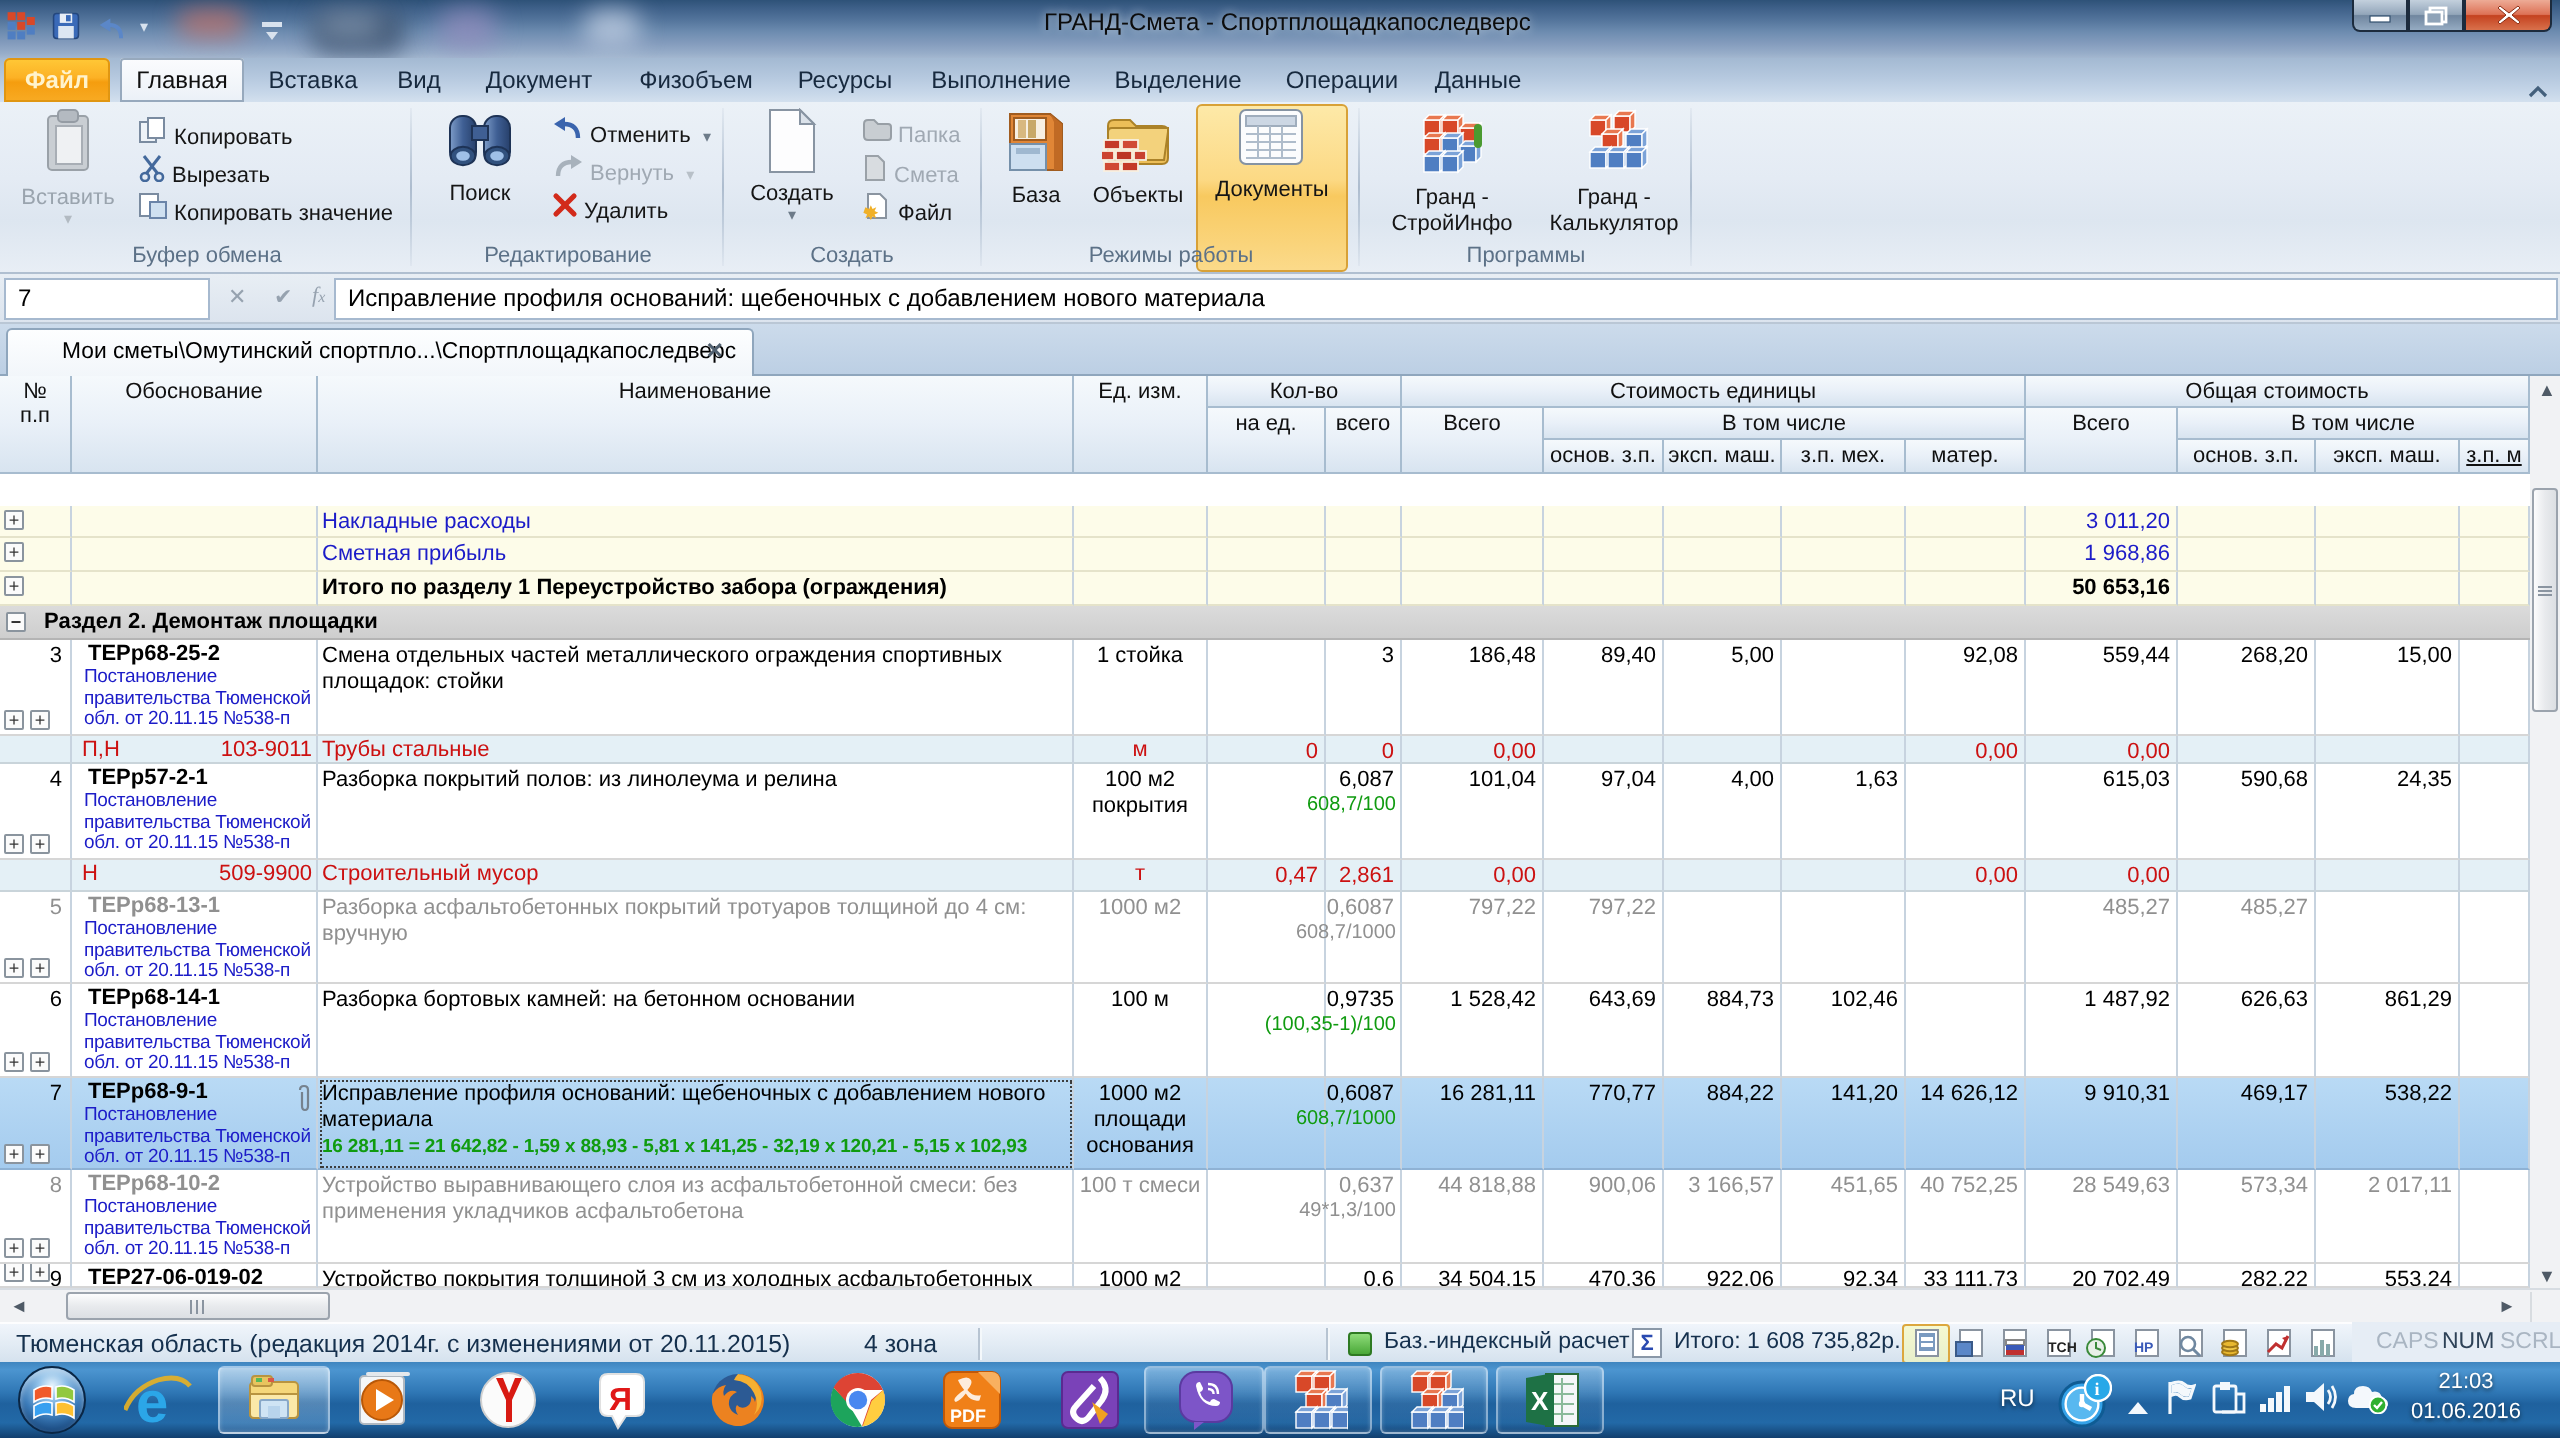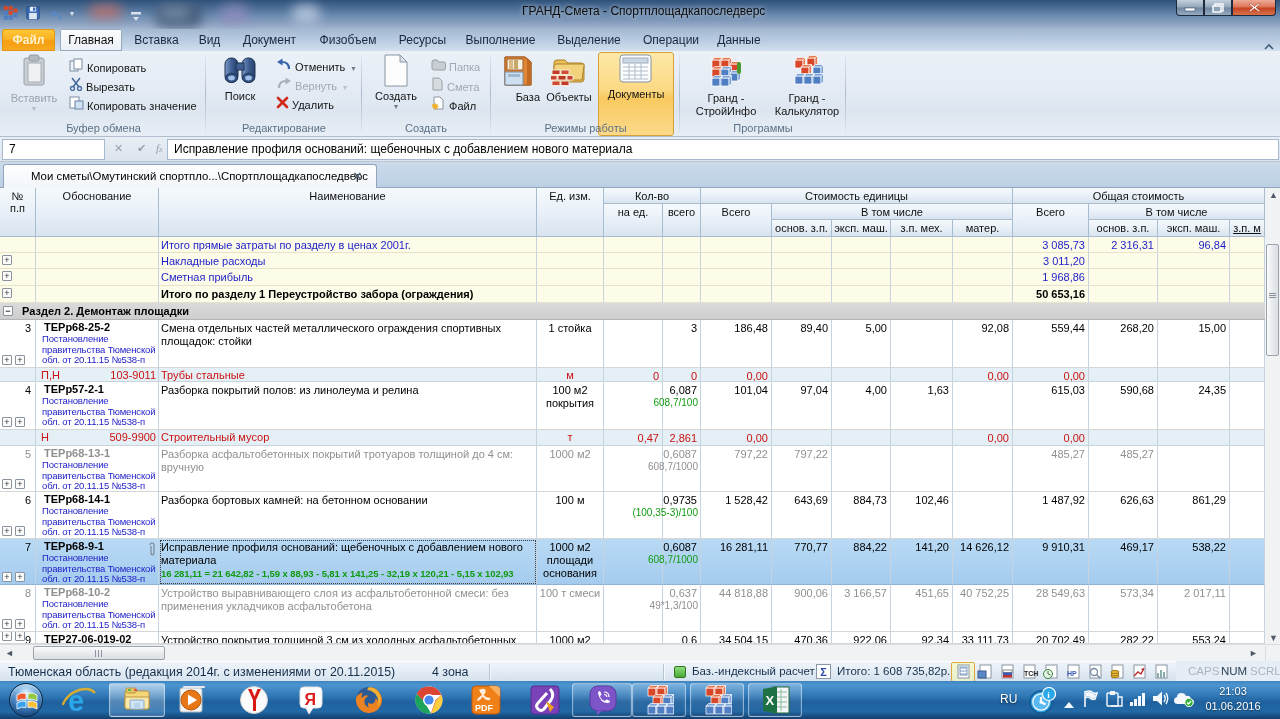--- a/index.html
+++ b/index.html
@@ -231,21 +231,21 @@
 
 <div class="big" style="left:496px;top:3px;width:44px;"><svg width="34" height="34" style="">
           <path d="M4 3 h20 l6 5 v23 h-26 z" fill="#e2authentic" stroke="#a05c20"></path>
           <path d="M4 3 h20 l6 5 v23 h-26 z" fill="#e08636" stroke="#a05c20"></path>
           <path d="M24 3 l6 5 v23 h-4 v-24 z" fill="#c06a24"></path>
           <rect x="6" y="5" width="16" height="11" fill="#f7efe2" stroke="#a05c20"></rect>
           <rect x="8" y="6" width="4" height="9" fill="#d8b880"></rect>
           <rect x="13" y="6" width="4" height="9" fill="#c8a868"></rect>
           <rect x="4" y="18" width="18" height="13" fill="#cddff0" stroke="#7590aa"></rect>
           <rect x="7" y="20" width="12" height="3" fill="#9fb8d0"></rect>
-        </svg><div style="margin-top:1px;text-align:right;">База</div></div>
+        </svg><div style="margin-top:1px;">База</div></div>
 <div class="big" style="left:542px;top:3px;width:54px;"><svg width="36" height="34" style="">
           <path d="M3 9 q0-3 3-3 h8 l3 3 h13 q3 0 3 3 v13 q0 3-3 3 h-24 q-3 0-3-3 z" fill="#ecbe58" stroke="#ab8228"></path>
           <path d="M3 12 q0-2 2-2 h28 v2 l-2 14 h-25 q-3 0-3-3 z" fill="#f3d27c" stroke="#ab8228"></path>
           <g stroke="#f8f0e0" stroke-width="0.9">
             <rect x="1" y="16" width="8" height="4.5" fill="#c43a28"></rect>
             <rect x="10" y="16" width="8" height="4.5" fill="#d04a34"></rect>
             <rect x="-2" y="21.5" width="8" height="4.5" fill="#cc4430"></rect>
             <rect x="7" y="21.5" width="8" height="4.5" fill="#bc3624"></rect>
             <rect x="16" y="21.5" width="6" height="4.5" fill="#c84030"></rect>
             <rect x="1" y="27" width="8" height="4.5" fill="#d04a34"></rect>
@@ -349,37 +349,20 @@
 <div class="hd" style="left:772px;top:32px;width:60px;height:17px;">основ. з.п.</div>
 <div class="hd" style="left:832px;top:32px;width:59px;height:17px;">эксп. маш.</div>
 <div class="hd" style="left:891px;top:32px;width:62px;height:17px;">з.п. мех.</div>
 <div class="hd" style="left:953px;top:32px;width:60px;height:17px;">матер.</div>
 <div class="hd" style="left:1013px;top:0px;width:252px;height:16px;">Общая стоимость</div>
 <div class="hd" style="left:1013px;top:16px;width:76px;height:33px;">Всего</div>
 <div class="hd" style="left:1089px;top:16px;width:176px;height:16px;">В том числе</div>
 <div class="hd" style="left:1089px;top:32px;width:69px;height:17px;">основ. з.п.</div>
 <div class="hd" style="left:1158px;top:32px;width:72px;height:17px;">эксп. маш.</div>
 <div class="hd" style="left:1230px;top:32px;width:35px;height:17px;text-decoration:underline;">з.п. м</div>
-<div class="row yel" style="top:49px;height:16px;">
-        <div class="c w1"></div>
-        <div class="c w2"></div>
-        <div class="c w3 bt" style="padding:2px 0 0 2px;white-space:nowrap;">Итого прямые затраты по разделу в ценах 2001г.</div>
-        <div class="c w4"></div>
-        <div class="c w5"></div>
-        <div class="c w6"></div>
-        <div class="c w7"></div>
-        <div class="c w8"></div>
-        <div class="c w9"></div>
-        <div class="c w10"></div>
-        <div class="c w11"></div>
-        <div class="c w12 num bt">3 085,73</div>
-        <div class="c w13 num bt">2 316,31</div>
-        <div class="c w14 num bt">96,84</div>
-        <div class="c w15"></div>
-      </div>
 <div class="row yel" style="top:65px;height:16px;">
         <div class="c w1">
           <div class="plus" style="left:2px;top:2px;">+</div>
         </div>
         <div class="c w2"></div>
         <div class="c w3 bt" style="padding:2px 0 0 2px;white-space:nowrap;">Накладные расходы</div>
         <div class="c w4"></div>
         <div class="c w5"></div>
         <div class="c w6"></div>
         <div class="c w7"></div>
@@ -561,21 +544,21 @@
         <div class="c w6 num ">0,9735</div>
         <div class="c w7 num ">1 528,42</div>
         <div class="c w8 num ">643,69</div>
         <div class="c w9 num ">884,73</div>
         <div class="c w10 num ">102,46</div>
         <div class="c w11 num "></div>
         <div class="c w12 num ">1 487,92</div>
         <div class="c w13 num ">626,63</div>
         <div class="c w14 num ">861,29</div>
         <div class="c w15"></div>
-        <div class="gn" style="position:absolute;right:567px;top:15px;font-size:10px;white-space:nowrap;">(100,35-3)/100</div>
+        <div class="gn" style="position:absolute;right:567px;top:15px;font-size:10px;white-space:nowrap;">(100,35-1)/100</div>
       </div>
 <div class="row sel" style="top:351px;height:46px;">
         <div class="c w1">
           <div class="num " style="padding-right:4px;">7</div>
           <div class="plus" style="left:2px;bottom:2px;">+</div>
           <div class="plus" style="left:15px;bottom:2px;">+</div>
         </div>
         <div class="c w2">
           <div class="code ">ТЕРр68-9-1</div>
           <div class="note">Постановление<br>правительства Тюменской<br>обл. от 20.11.15 №538-п</div>

